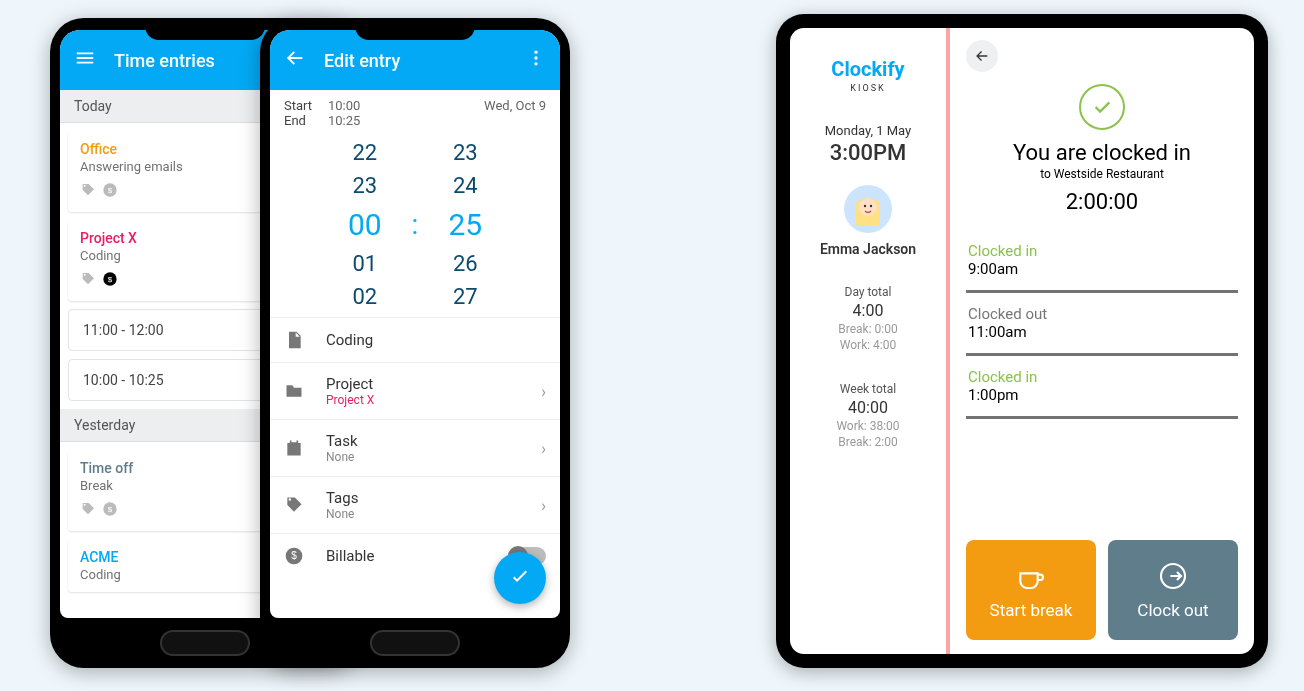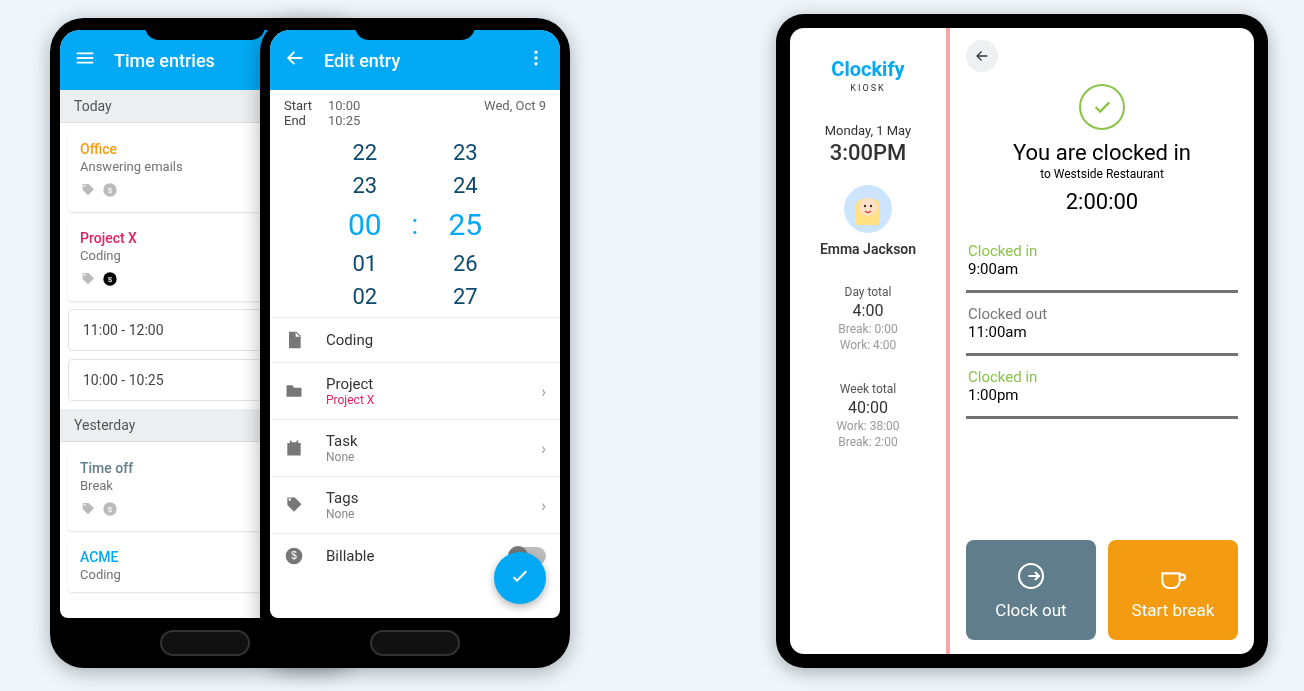--- a/index.html
+++ b/index.html
@@ -481,31 +481,31 @@
           <span class="out">Clocked out</span>
           <span>11:00am</span>
         </div>
         <div class="history-row">
           <span class="in">Clocked in</span>
           <span>1:00pm</span>
         </div>
       </div>
 
       <div class="buttons">
+        <div class="big-btn btn-orange">
+          <svg width="32" height="32" viewBox="0 0 24 24" fill="none" stroke="#fff" stroke-width="1.6">
+            <path d="M4 10h13v6a5 5 0 01-5 5H9a5 5 0 01-5-5v-6z"></path>
+            <path d="M17 11h2a2 2 0 010 4h-2"></path>
+          </svg>
+          <span>Start break</span>
+        </div>
         <div class="big-btn btn-grey">
           <svg width="32" height="32" viewBox="0 0 24 24" fill="none" stroke="#fff" stroke-width="1.6">
             <circle cx="12" cy="12" r="9"></circle>
             <path d="M10 12h8M15 9l3 3-3 3"></path>
           </svg>
           <span>Clock out</span>
         </div>
-        <div class="big-btn btn-orange">
-          <svg width="32" height="32" viewBox="0 0 24 24" fill="none" stroke="#fff" stroke-width="1.6">
-            <path d="M4 10h13v6a5 5 0 01-5 5H9a5 5 0 01-5-5v-6z"></path>
-            <path d="M17 11h2a2 2 0 010 4h-2"></path>
-          </svg>
-          <span>Start break</span>
-        </div>
       </div>
     </div>
 
   </div>
 </div>
 
 </body></html>

